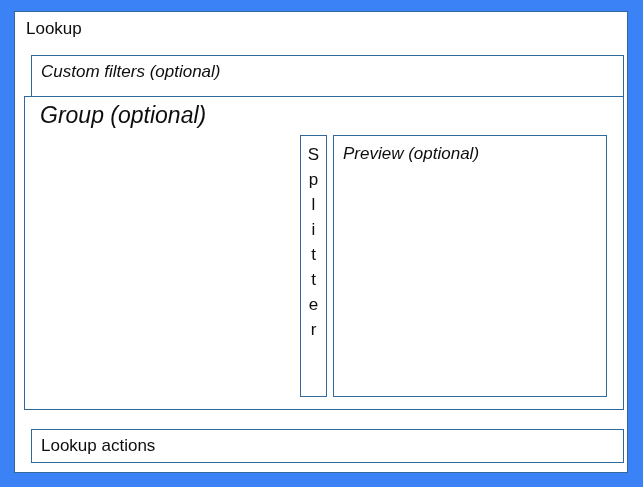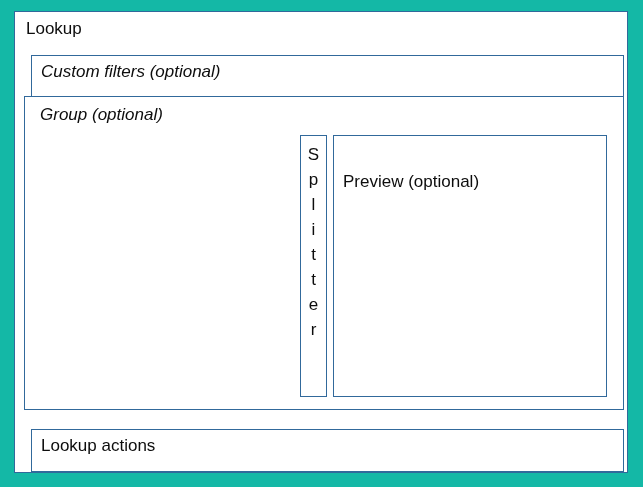--- a/index.html
+++ b/index.html
@@ -14,21 +14,21 @@
     color: #0d0d0d;
     overflow: hidden;
     position: relative;
   }
 
   
   #canvas {
     position: relative;
     width: 643px;
     height: 487px;
-    background: #14b8a6;
+    background: #3b82f6;
   }
 
   
   .box {
     position: absolute;
     box-sizing: border-box;
     border: 1px solid #31699b;
     background: #ffffff;
   }
 
@@ -71,21 +71,21 @@
   #group-box {
     left: 24px;
     top: 96px;
     width: 600px;
     height: 314px;
   }
   #group-box > .label {
     position: absolute;
     left: 15px;
     top: 7px;
-    font-size: 17px;
+    font-size: 23px;
     font-style: italic;
     line-height: 22px;
     white-space: nowrap;
     text-align: right;
   }
 
   
   #list-tree-box {
     left: 38px;
     top: 135px;
@@ -129,31 +129,31 @@
     left: 333px;
     top: 135px;
     width: 274px;
     height: 262px;
   }
   #preview-box .label {
     position: absolute;
     left: 9px;
     top: 7px;
     font-size: 17px;
-    line-height: 22px;
-    white-space: nowrap;
-    margin-top: 28px;
+    font-style: italic;
+    line-height: 22px;
+    white-space: nowrap;
   }
 
   
   #lookup-actions-box {
     left: 31px;
     top: 429px;
     width: 593px;
-    height: 43px;
+    height: 34px;
   }
   #lookup-actions-box .label {
     position: absolute;
     left: 9px;
     top: 5px;
     font-size: 17px;
     line-height: 22px;
     white-space: nowrap;
   }
 </style>

